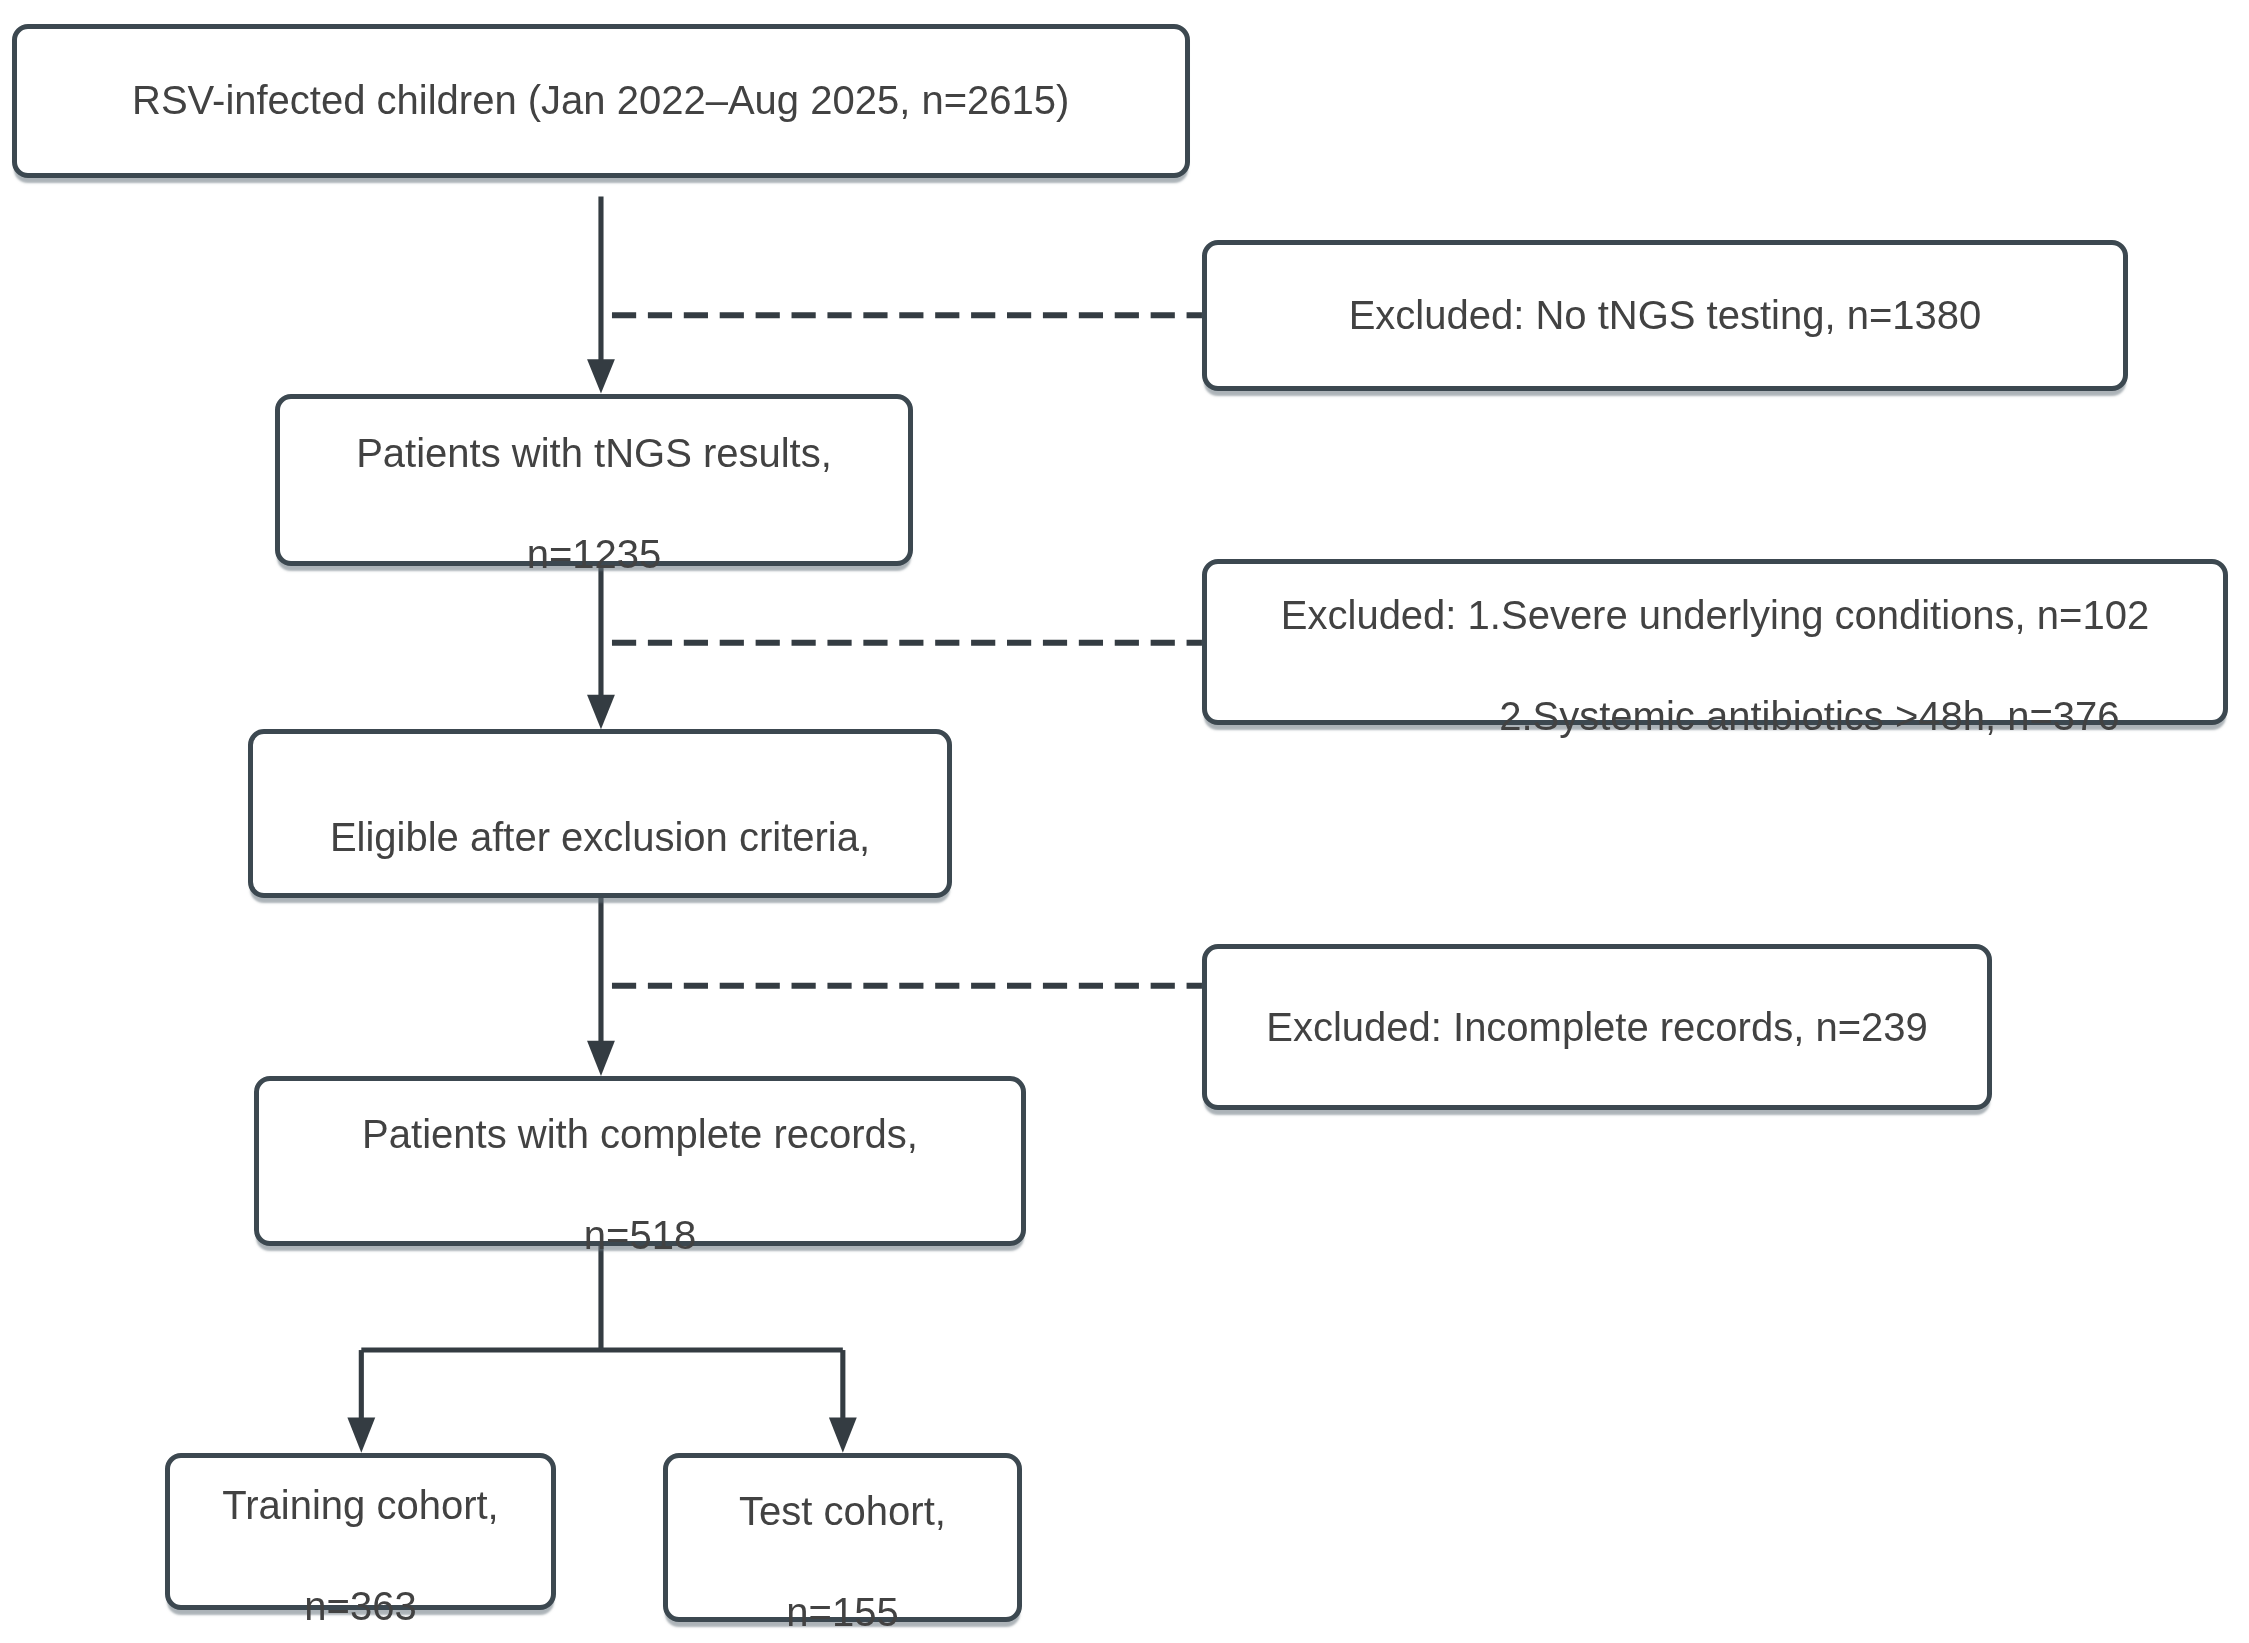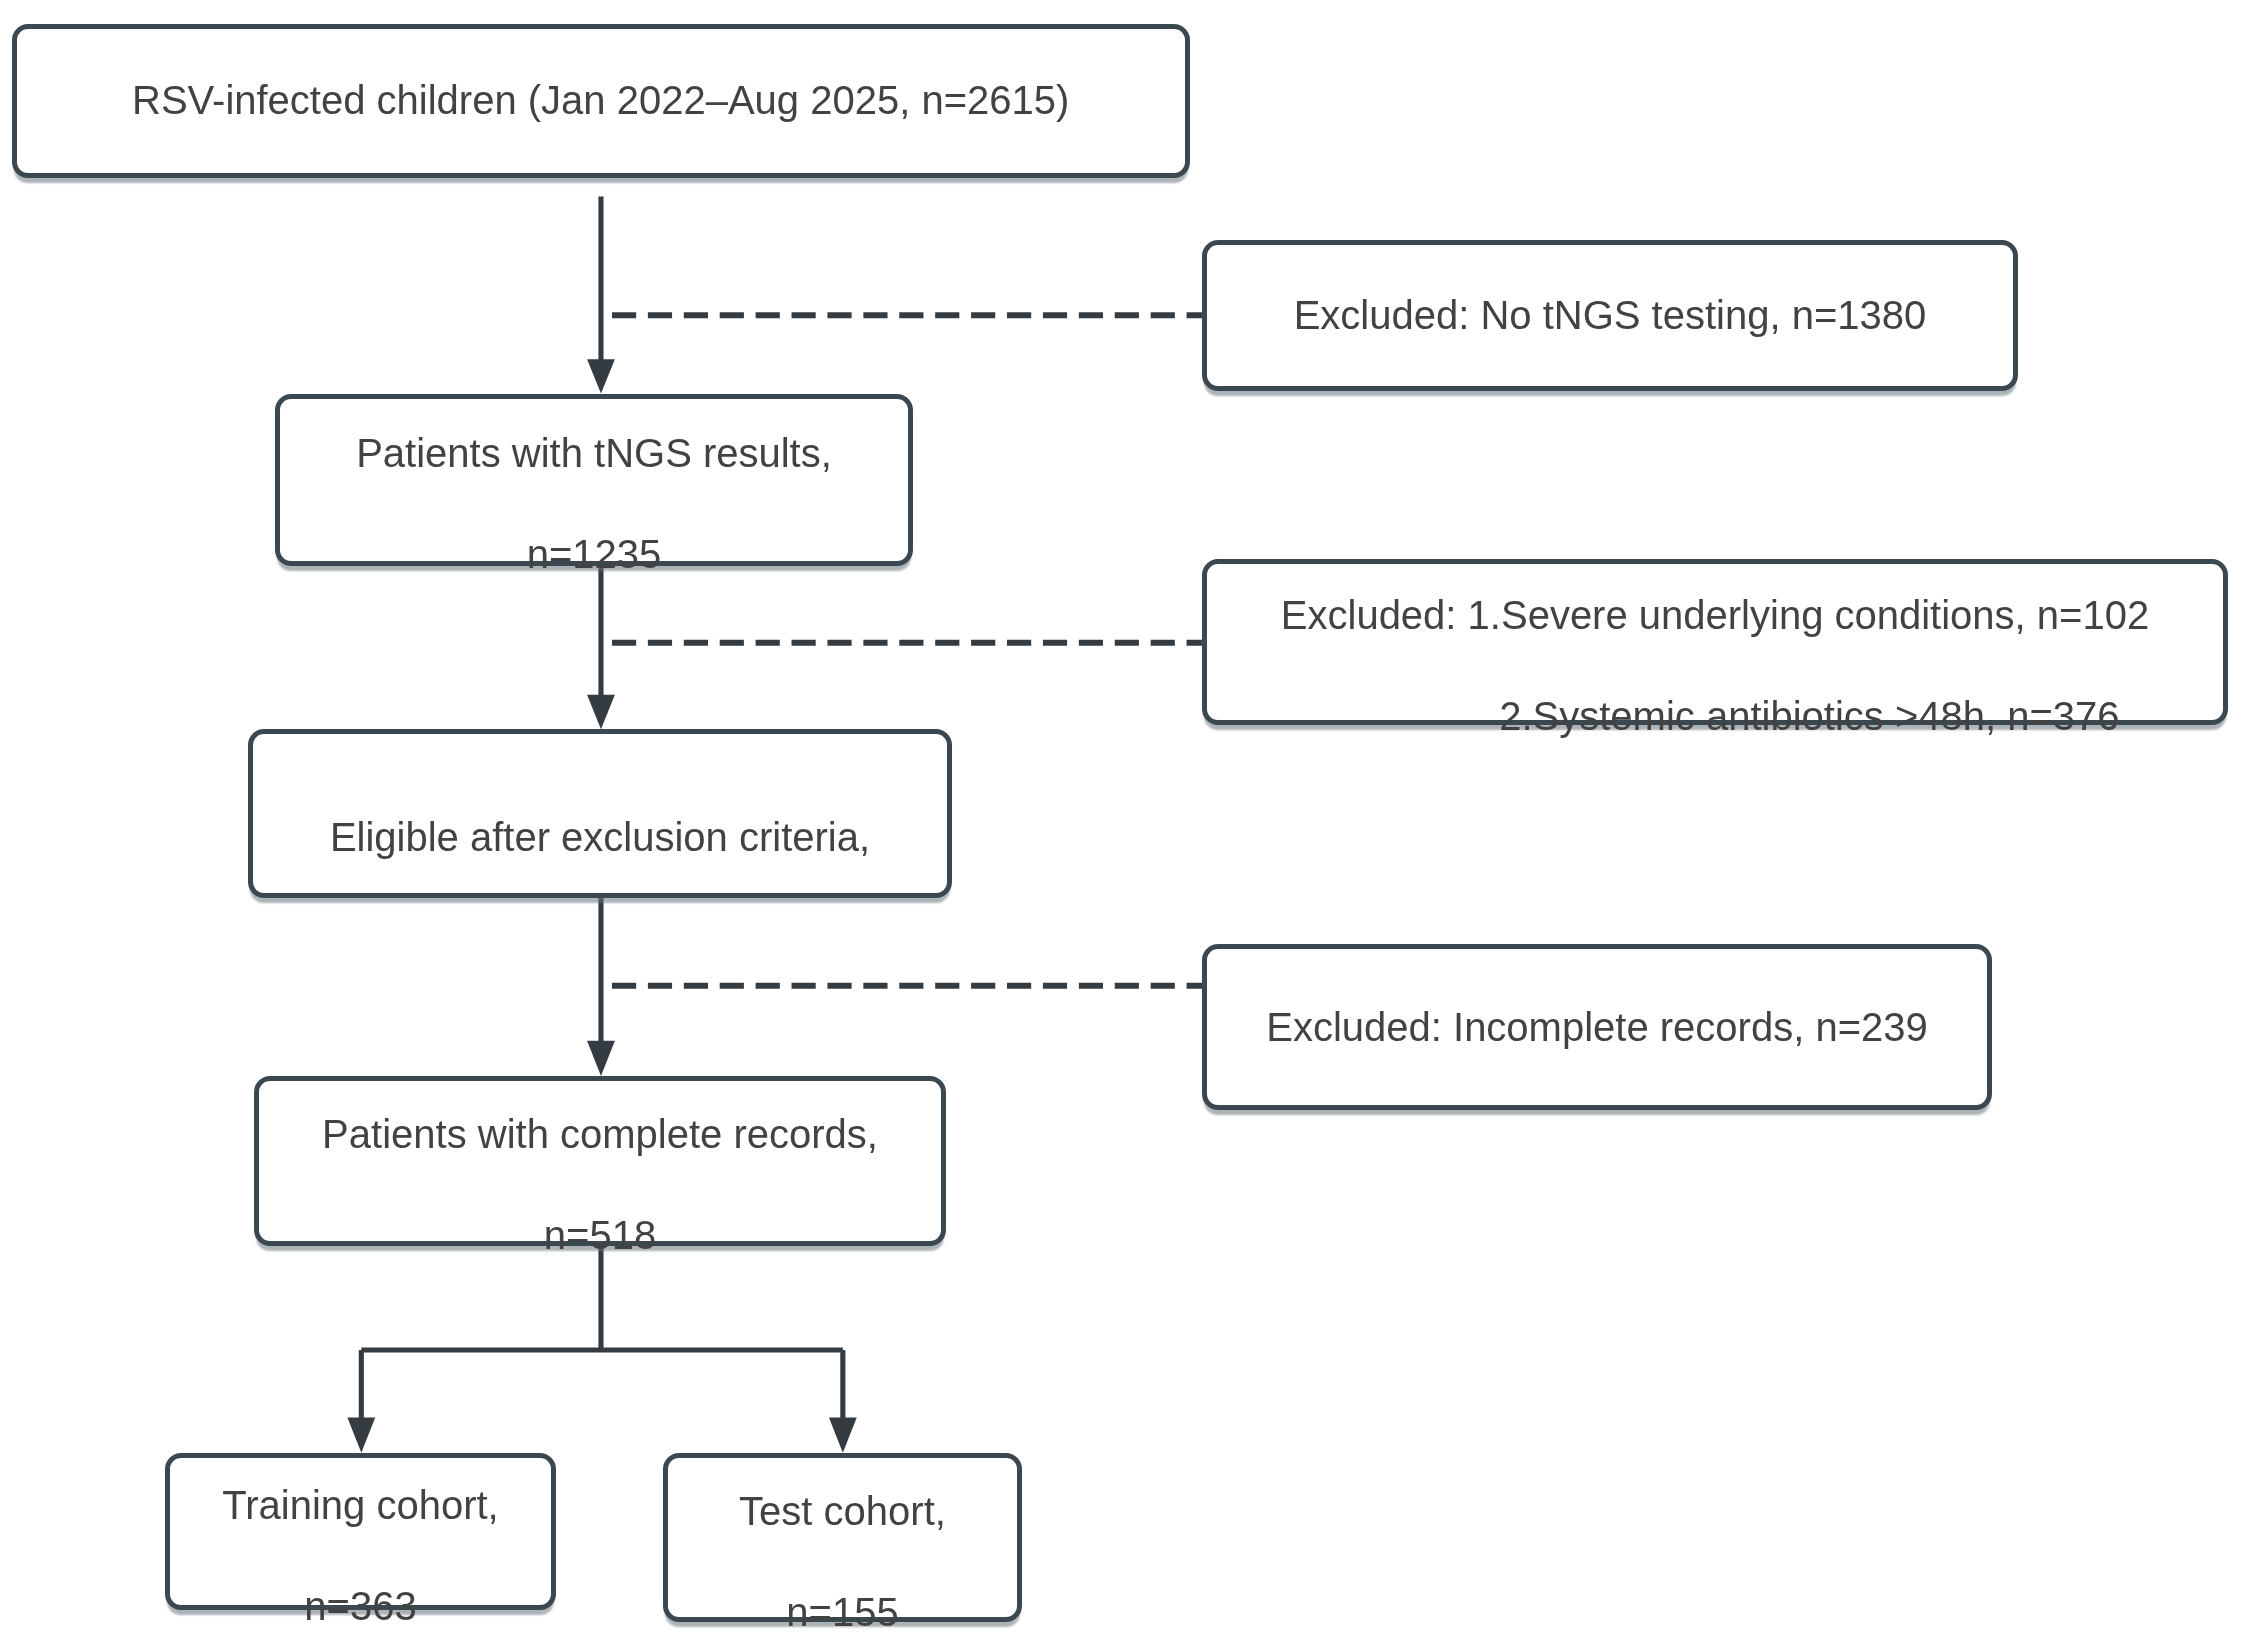--- a/index.html
+++ b/index.html
@@ -28,24 +28,24 @@
     box-shadow:0 6.6px 2.2px -2.2px rgba(104,116,126,0.55);
   }
   .label{white-space:nowrap;}
   .label div{white-space:nowrap;margin-top:48px;}
   .left-align .label{text-align:center;}
   .indent{padding-left:4.72em;}
   
   .n-enrolled {left:11.7px;  top:23.5px;   width:1178px; height:154px;}
   .n-tngs     {left:275px; top:394px;  width:638px;  height:172px;}
   .n-eligible {left:248px; top:729px;  width:704px;  height:169px;align-items:center;}
-  .n-complete {left:254px; top:1076px; width:692px;  height:170px;}
+  .n-complete {left:254px; top:1076px; width:772px;  height:170px;}
   .n-training {left:165px; top:1453px; width:391px;  height:157px;}
   .n-test     {left:663px; top:1453px; width:359px;  height:169px;}
-  .n-excl1    {left:1202px;top:240px;  width:816px; height:151px;}
+  .n-excl1    {left:1202px;top:240px;  width:926px; height:151px;}
   .n-excl2    {left:1202px;top:559px;  width:1026px; height:166px;}
   .n-excl3    {left:1202px;top:903px; width:790px; height:166px;margin-top:41px;}
 </style>
 </head>
 <body>
 
 <div id="canvas">
 
   <svg id="connectors" viewBox="0 0 3070 2243" xmlns="http://www.w3.org/2000/svg">
 

